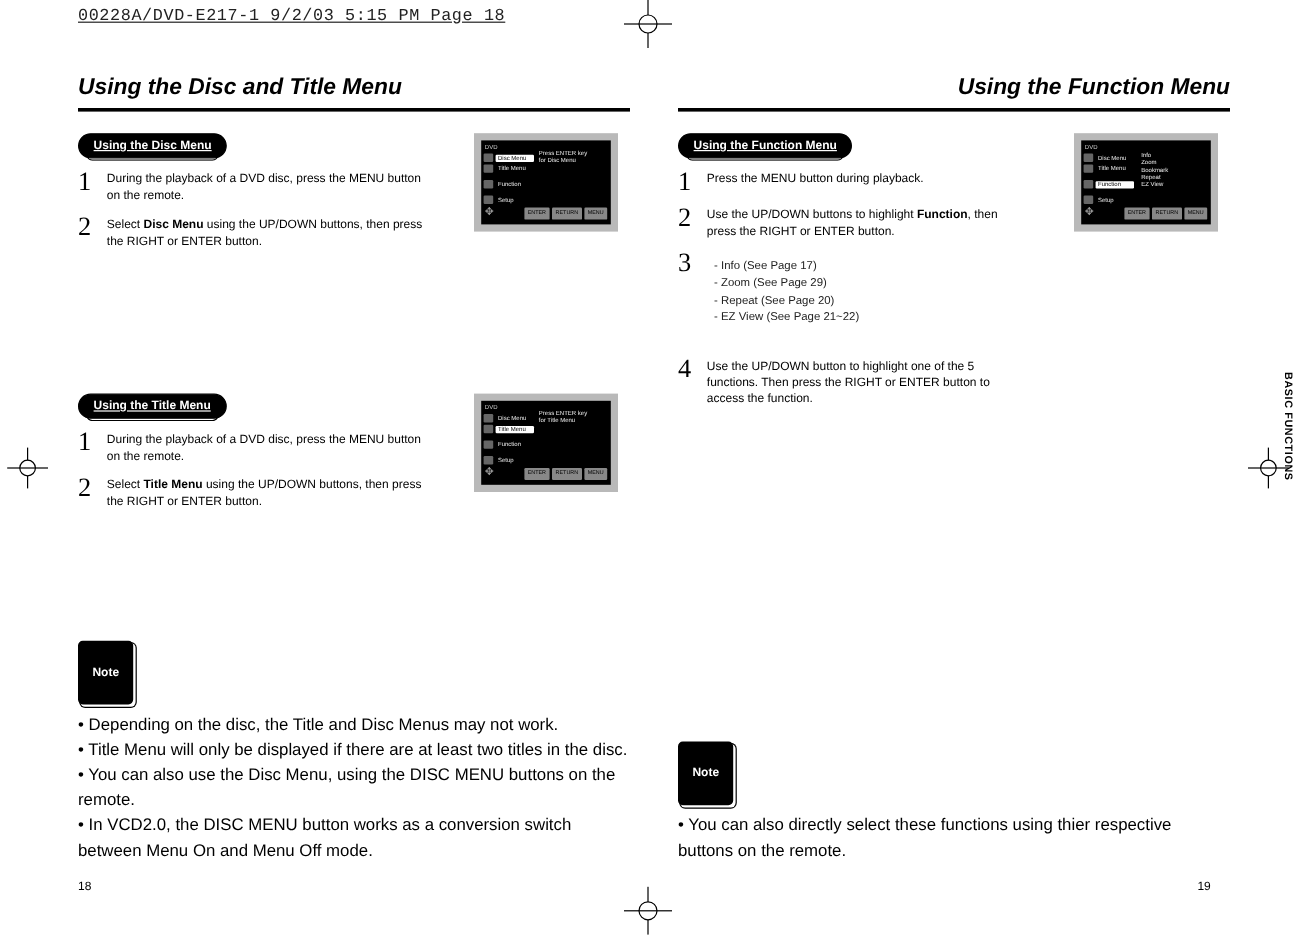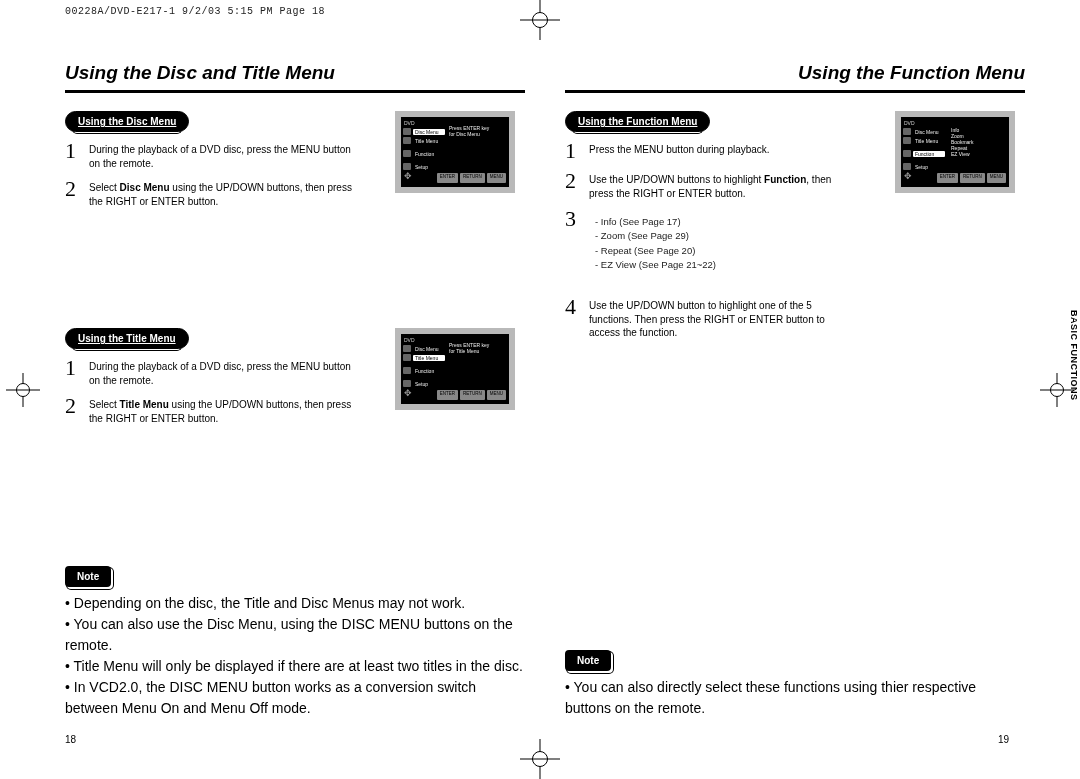--- a/index.html
+++ b/index.html
@@ -1,17 +1,17 @@
 <!DOCTYPE html>
 <html><head>
 <meta charset="utf-8">
 <style>
   * { box-sizing: border-box; margin: 0; padding: 0; }
   body { font-family: Arial, Helvetica, sans-serif; background: #fff; color: #000; width: 1080px; height: 779px; position: relative; font-size: 10px; }
-  .print-header { position:absolute; top:6px; left:65px; font-family: "Courier New", monospace; font-size:10px; letter-spacing:0.5px; color:#222; }
+  .print-header { position:absolute; top:6px; left:65px; font-family: "Courier New", monospace; font-size:14px; letter-spacing:0.5px; color:#222;text-decoration:underline; }
   .crop-top,.crop-bottom { position:absolute; left:50%; transform:translateX(-50%); width:40px; height:40px; }
   .crop-top { top:0; }
   .crop-bottom { bottom:0; }
   .crop-top:before,.crop-bottom:before { content:""; position:absolute; left:50%; top:0; width:1px; height:40px; background:#000; transform:translateX(-50%); }
   .crop-top:after,.crop-bottom:after { content:""; position:absolute; top:50%; left:0; height:1px; width:40px; background:#000; transform:translateY(-50%); }
   .crop-top .circ,.crop-bottom .circ { position:absolute; top:50%; left:50%; width:16px; height:16px; border:1px solid #000; border-radius:50%; transform:translate(-50%,-50%); background:#fff; }
   .crop-left,.crop-right { position:absolute; top:50%; transform:translateY(-50%); width:34px; height:34px; }
   .crop-left { left:6px; }
   .crop-right { right:6px; }
   .crop-left:before,.crop-right:before { content:""; position:absolute; left:50%; top:0; width:1px; height:34px; background:#000; transform:translateX(-50%); }
@@ -27,21 +27,21 @@
   .pill:after { content:""; position:absolute; left:6px; right:6px; bottom:-3px; height:4px; border:1px solid #000; border-top:none; border-radius:0 0 12px 12px; background:#fff; z-index:-1; }
 
   .section { margin-bottom:30px; position:relative; }
   .step { display:flex; gap:8px; margin-bottom:8px; max-width:290px; }
   .step-num { font-size:22px; font-weight:normal; line-height:1; min-width:16px; font-family:"Times New Roman",serif; }
   .step-text { font-size:10px; line-height:1.35; padding-top:3px; }
   .step-text b { font-weight:bold; }
   .sublist { margin:4px 0 16px 6px; font-size:9.5px; line-height:1.5; color:#222; }
   .sublist div:before { content:"-  "; }
 
-  .note-badge { display:inline-block; background:#000; color:#fff; font-weight:bold; font-size:10px; padding:3px 10px; border:2px solid #000; border-radius:4px; box-shadow:2px 2px 0 #fff,2px 2px 0 1px #000; margin-bottom:6px; }
+  .note-badge { display:inline-block; background:#000; color:#fff; font-weight:bold; font-size:10px; padding:19px 10px; border:2px solid #000; border-radius:4px; box-shadow:2px 2px 0 #fff,2px 2px 0 1px #000; margin-bottom:6px; }
   .note-list { font-size:14px; line-height:1.5; }
   .note-list div:before { content:"• "; }
   .notes { position:absolute; bottom:30px; left:0; right:0; }
 
   .pagenum { position:absolute; bottom:4px; font-size:10px; }
   .page.left .pagenum { left:0; }
   .page.right .pagenum { right:16px; }
 
   .side-tab { position:absolute; right:-54px; top:250px; writing-mode:vertical-rl; font-size:9px; font-weight:bold; letter-spacing:0.5px; text-align:center; line-height:1.2; }
 
@@ -171,22 +171,22 @@
               <div class="tv-btn">MENU</div>
             </div>
         </div>
       </div>
     </div>
 
     <div class="notes">
       <div class="note-badge">Note</div>
       <div class="note-list">
         <div>Depending on the disc, the Title and Disc Menus may not work.</div>
+        <div>Title Menu will only be displayed if there are at least two titles in the disc.</div>
         <div>You can also use the Disc Menu, using the DISC MENU buttons on the remote.</div>
-        <div>Title Menu will only be displayed if there are at least two titles in the disc.</div>
         <div>In VCD2.0, the DISC MENU button works as a conversion switch between Menu On and Menu Off mode.</div>
       </div>
     </div>
 
     <div class="pagenum">18</div>
   </div>
 
   <div class="page right">
     <div class="page-title">Using the Function Menu</div>
 

